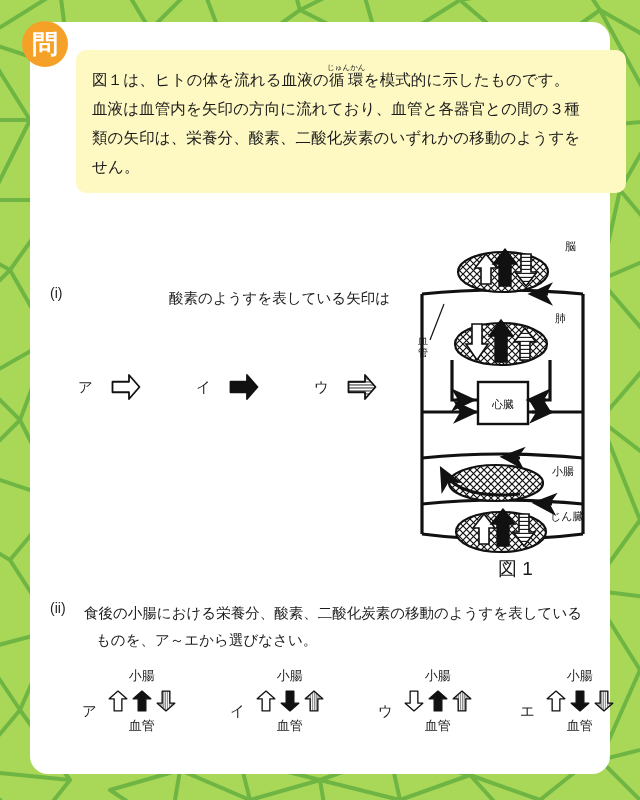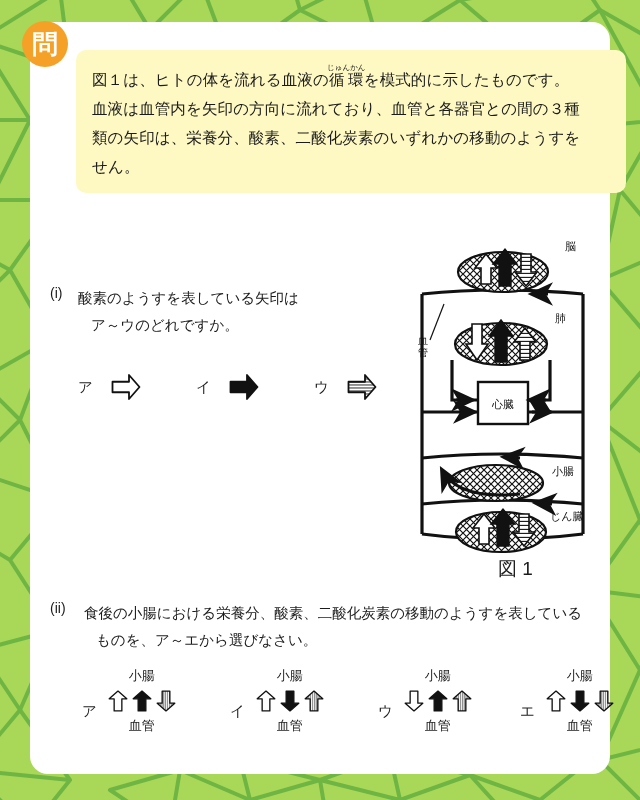--- a/index.html
+++ b/index.html
@@ -216,22 +216,21 @@
   <div class="intro-line">
     類の矢印は、栄養分、酸素、二酸化炭素のいずれかの移動のようすを
   </div>
   <div class="intro-line">
     せん。
   </div>
 </div>
 
 <div class="q-wrap" style="left:50px; top:285px; width:340px;">
   <span class="q-marker" style="left:0; top:0;">(i)</span>
-  <div class="q-line" style="margin-left:28px;">酸素のようすを表している矢印は</div>
-  <div class="q-line" style="margin-left:41px;">ア～ウのどれですか。</div>
+  <div class="q-line" style="margin-left:28px;text-align:right;">酸素のようすを表している矢印は</div>
 </div>
 
 <div id="choice-row-i">
     <div class="hchoice" style="left: 0px;">
       <span class="lbl">ア</span>
       <svg width="42" height="30" viewBox="0 0 40 40">
         <defs>
           <pattern id="gh" width="4" height="4" patternUnits="userSpaceOnUse">
             <rect width="4" height="4" fill="#ffffff"></rect>
             <path d="M0 1.3 L4 1.3" stroke="#111111" stroke-width="1.2"></path>

